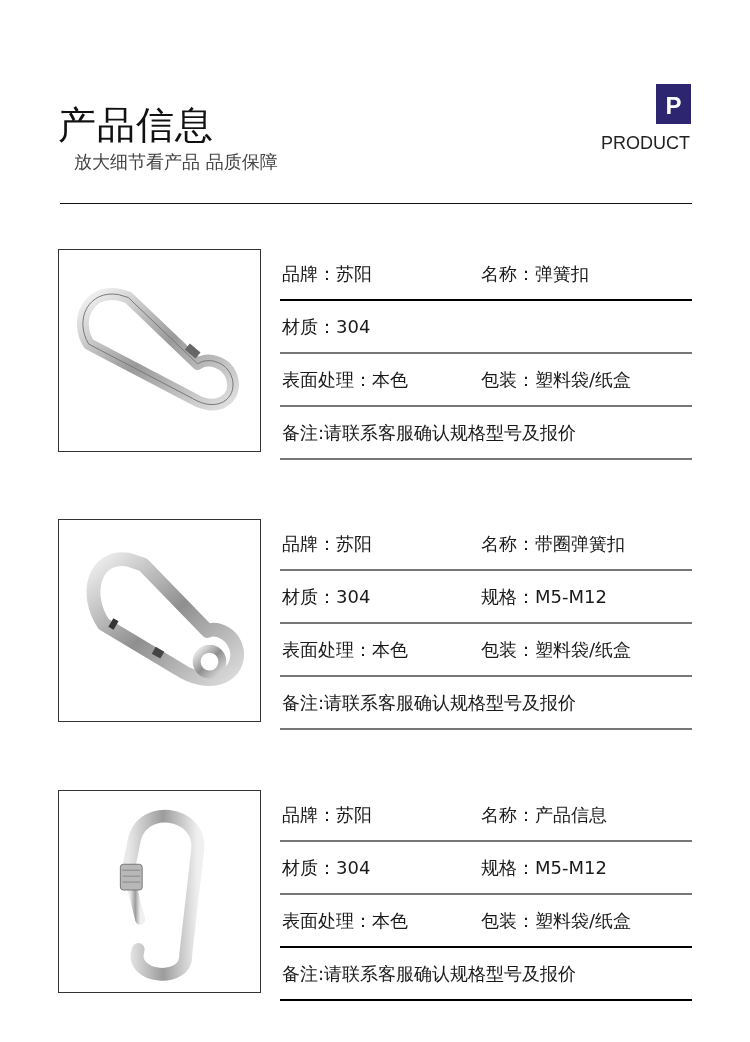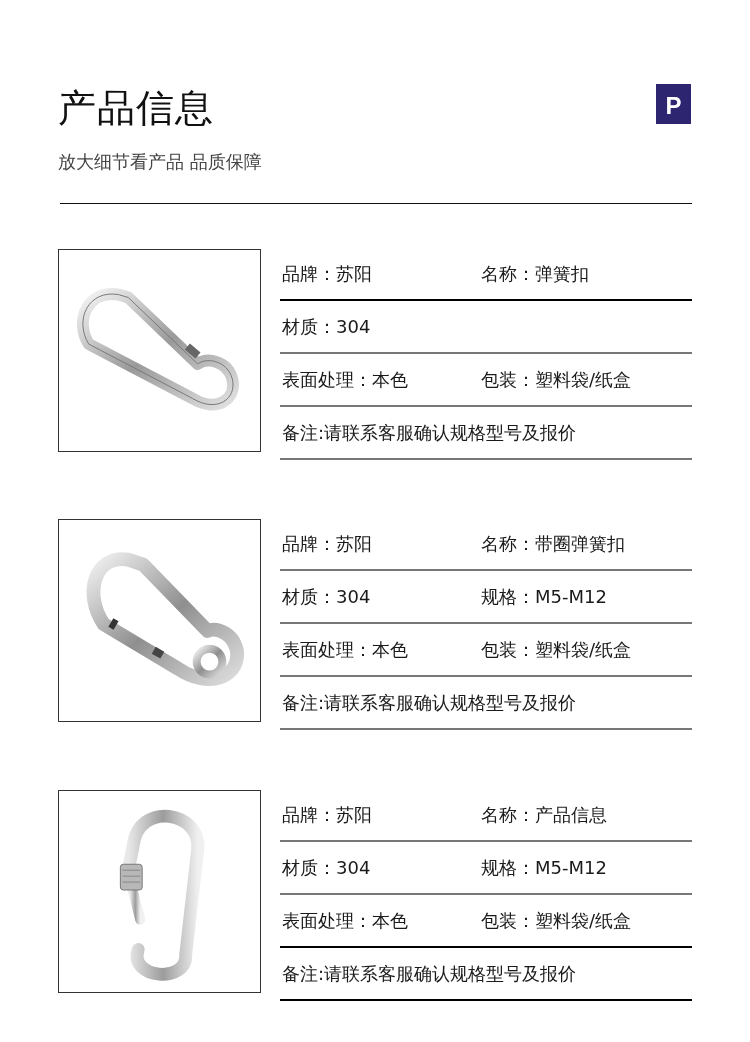--- a/index.html
+++ b/index.html
@@ -1,19 +1,19 @@
 <!DOCTYPE html>
 <html><head>
 <meta charset="utf-8">
 <style>
   html, body { margin: 0; padding: 0; background: #ffffff; }
   body { width: 750px; height: 1042px; position: relative; overflow: hidden;
          font-family: "DejaVu Sans", "Liberation Sans", sans-serif; color: #1a1a1a; }
-  .title { position: absolute; left: 58px; top: 83px; font-size: 38px; line-height: 50px; font-weight: 500; letter-spacing: 1px; color: #111; }
-  .subtitle { position: absolute; left: 58px; top: 150px; font-size: 18px; line-height: 24px; color: #444; }
+  .title { position: absolute; left: 58px; top: 100px; font-size: 38px; line-height: 50px; font-weight: 500; letter-spacing: 1px; color: #111; }
+  .subtitle { position: absolute; left: 74px; top: 150px; font-size: 18px; line-height: 24px; color: #444; }
   .badge { position: absolute; left: 656px; top: 84px; width: 35px; height: 40px; background: #2e2570;
            color: #fff; font-weight: bold; font-size: 24px; line-height: 44px; text-align: center;
            font-family: "Liberation Sans", sans-serif; }
   .en { position: absolute; right: 60px; top: 130px; text-align: right; font-size: 18px; line-height: 26px;
         color: #222; font-family: "Liberation Sans", sans-serif; }
   .topline { position: absolute; left: 60px; top: 203px; width: 632px; height: 1px; background: #111; }
 
   .product { position: absolute; left: 0; width: 750px; height: 210px; }
   .photo { position: absolute; left: 58px; top: 0; width: 203px; height: 203px; border: 1px solid #333;
            background: #fff; box-sizing: border-box; overflow: hidden; }
@@ -24,20 +24,21 @@
   .cell.left { left: 2px; }
   .cell.right { left: 201px; }
 </style>
 </head>
 <body>
 
 <div class="title">产品信息</div>
 <div class="subtitle">放大细节看产品  品质保障</div>
 <div class="badge">P</div>
 <div class="en">
+  <div>PRODUCT</div>
 </div>
 <div class="topline"></div>
 
 <div class="product" style="top:249px;">
   <div class="photo">
     <svg viewBox="0 0 203 203">
       <defs>
         <linearGradient id="m1" x1="0" y1="0" x2="1" y2="1">
           <stop offset="0" stop-color="#f4f4f4"></stop>
             <stop offset="0.5" stop-color="#9a9a9a"></stop>

